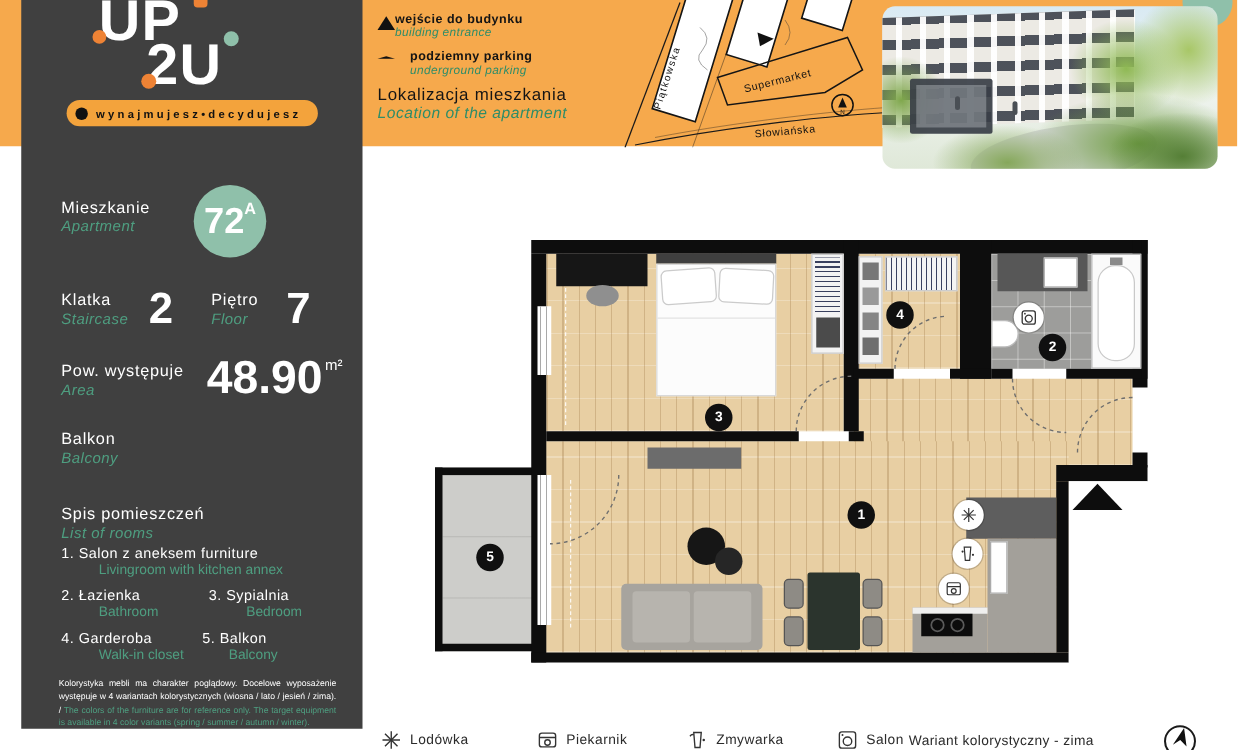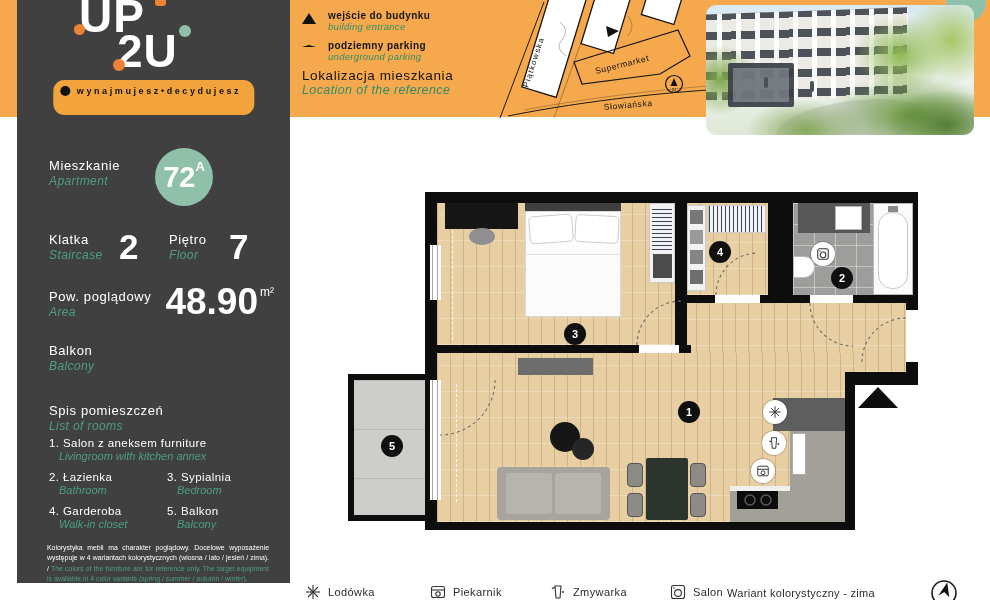--- a/index.html
+++ b/index.html
@@ -7,34 +7,34 @@
        font-family:"Liberation Sans",sans-serif;-webkit-font-smoothing:antialiased;}
   .abs{position:absolute;}
   
   .header{position:absolute;left:0;top:0;width:990px;height:117px;background:#F6A94C;}
   .corner-dot{position:absolute;left:946px;top:-18px;width:40px;height:40px;border-radius:50%;background:#8FC0AA;}
   
   .sidebar{position:absolute;left:17px;top:0;width:273px;height:583px;background:#404040;color:#fff;z-index:3;}
   .logo-letters{position:absolute;font-weight:bold;color:#fff;font-size:46px;letter-spacing:1px;}
   .dot{position:absolute;border-radius:50%;}
   .pill{position:absolute;top:80px;left:50%;transform:translateX(-50%);background:#F3A33C;border-radius:11px;
-        height:21px;display:flex;align-items:center;gap:7px;padding:0 13px 14px 7px;white-space:nowrap;}
+        height:21px;display:flex;align-items:center;gap:7px;padding:0 13px 0 7px;white-space:nowrap;}
   .pill-dot{width:10px;height:10px;border-radius:50%;background:#111;}
   .pill-txt{font-size:9px;font-weight:bold;letter-spacing:2.6px;color:#111;}
   .address{position:absolute;top:119px;left:0;width:100%;text-align:center;font-size:15px;letter-spacing:.8px;color:#fff;}
   .lbl-pl{font-size:13px;letter-spacing:.6px;color:#fff;}
   .lbl-en{font-size:12px;font-style:italic;color:#4E9E80;letter-spacing:.4px;margin-top:1px;}
   .bignum{font-weight:bold;color:#fff;}
   .unit{font-size:12px;color:#fff;vertical-align:18px;margin-left:2px;}
   .apt-circle{position:absolute;left:138px;top:148px;width:58px;height:58px;border-radius:50%;background:#8FC0AA;
               display:flex;align-items:flex-start;justify-content:center;}
   .apt-num{font-size:29px;font-weight:bold;color:#fff;line-height:58px;}
   .apt-sup{font-size:13px;font-weight:bold;color:#fff;margin-top:11px;}
   .room-num{font-size:11.5px;color:#fff;letter-spacing:.4px;}
-  .room-en{font-size:11px;font-style:italic;color:#4E9E80;margin-left:10px;margin-top:1px;}
+  .room-en{font-size:11px;color:#4E9E80;margin-left:30px;margin-top:1px;}
   .disc{position:absolute;left:30px;top:543px;width:222px;font-size:6.9px;line-height:1.5;text-align:justify;color:#fff;}
   .disc .en{color:#4E9E80;}
   
   .tri{width:0;height:0;border-left:7px solid transparent;border-right:7px solid transparent;border-bottom:11px solid #111;}
   .tri-underline{border-bottom:2.5px solid #111;padding-bottom:1.5px;}
   .leg-pl{font-size:10px;font-weight:bold;color:#141414;letter-spacing:.4px;}
   .leg-en{font-size:9.5px;font-style:italic;color:#2F8D68;letter-spacing:.3px;}
   .loc-pl{font-size:13.5px;color:#141414;letter-spacing:.6px;}
   .loc-en{font-size:12.5px;font-style:italic;color:#2F8D68;letter-spacing:.4px;}
   
@@ -76,37 +76,37 @@
   .variant{position:absolute;top:587px;left:700px;width:175px;text-align:right;font-size:11px;color:#2b2b2b;letter-spacing:.3px;}
 </style>
 </head>
 <body>
 
 <div id="app">
 
   <div class="header"></div>
   <div class="corner-dot"></div>
 
-  <div class="abs" style="left:302px;top:10px;display:flex;gap:12px;align-items:flex-start;">
+  <div class="abs" style="left:302px;top:10px;display:flex;align-items:flex-start;">
     <div class="tri" style="margin-top:3px;"></div>
     <div>
       <div class="leg-pl">wejście do budynku</div>
       <div class="leg-en">building entrance</div>
     </div>
   </div>
   <div class="abs" style="left:302px;top:40px;display:flex;gap:12px;align-items:flex-start;">
     <div class="tri tri-underline" style="margin-top:3px;"></div>
     <div>
       <div class="leg-pl">podziemny parking</div>
       <div class="leg-en">underground parking</div>
     </div>
   </div>
   <div class="abs" style="left:302px;top:68px;">
     <div class="loc-pl">Lokalizacja mieszkania</div>
-    <div class="loc-en">Location of the reference</div>
+    <div class="loc-en">Location of the apartment</div>
   </div>
 
   <svg class="abs" style="left:478px;top:0;" width="232" height="118" viewBox="0 0 232 118">
     <path d="M22,118 L66,2" stroke="#1a1a1a" stroke-width="1" fill="none"></path>
     <path d="M76,118 L104,40" stroke="#1a1a1a" stroke-width=".7" fill="none" opacity=".5"></path>
     <path d="M30,116 C110,100 195,92 232,90" stroke="#1a1a1a" stroke-width="1" fill="none"></path>
     <path d="M46,110 C120,96 200,88 232,86" stroke="#1a1a1a" stroke-width=".6" fill="none" opacity=".5"></path>
     <g stroke="#151515" stroke-width="1.3" fill="#ffffff">
       <rect x="62" y="-45" width="36" height="140" transform="rotate(17 80 30)"></rect>
       <rect x="114" y="-70" width="34" height="120" transform="rotate(17 130 10)"></rect>
@@ -168,21 +168,21 @@
       <div class="lbl-en">Staircase</div>
     </div>
     <div class="abs bignum" style="left:102px;top:227px;font-size:35px;">2</div>
     <div class="abs" style="left:152px;top:232px;">
       <div class="lbl-pl">Piętro</div>
       <div class="lbl-en">Floor</div>
     </div>
     <div class="abs bignum" style="left:212px;top:227px;font-size:35px;">7</div>
 
     <div class="abs" style="left:32px;top:289px;">
-      <div class="lbl-pl">Pow. poglądowy</div>
+      <div class="lbl-pl">Pow. występuje</div>
       <div class="lbl-en">Area</div>
     </div>
     <div class="abs" style="right:16px;top:281px;">
       <span class="bignum" style="font-size:37px;">48.90</span><span class="unit">m²</span>
     </div>
 
     <div class="abs" style="left:32px;top:343px;">
       <div class="lbl-pl">Balkon</div>
       <div class="lbl-en">Balcony</div>
     </div>
@@ -200,21 +200,21 @@
       <div class="room-en">Bathroom</div>
     </div>
     <div class="abs" style="left:150px;top:471px;">
       <div class="room-num"><span>3.</span> <span>Sypialnia</span></div>
       <div class="room-en">Bedroom</div>
     </div>
     <div class="abs" style="left:32px;top:505px;">
       <div class="room-num"><span>4.</span> <span>Garderoba</span></div>
       <div class="room-en">Walk-in closet</div>
     </div>
-    <div class="abs" style="left:150px;top:505px;">
+    <div class="abs" style="left:136px;top:505px;text-align:center;">
       <div class="room-num"><span>5.</span> <span>Balkon</span></div>
       <div class="room-en">Balcony</div>
     </div>
 
     <div class="disc">
       <span>Kolorystyka mebli ma charakter poglądowy. Docelowe wyposażenie występuje w 4 wariantach kolorystycznych (wiosna / lato / jesień / zima). / </span><span class="en">The colors of the furniture are for reference only. The target equipment is available in 4 color variants (spring / summer / autumn / winter).</span>
     </div>
   </div>
 
   <div class="balcony">

